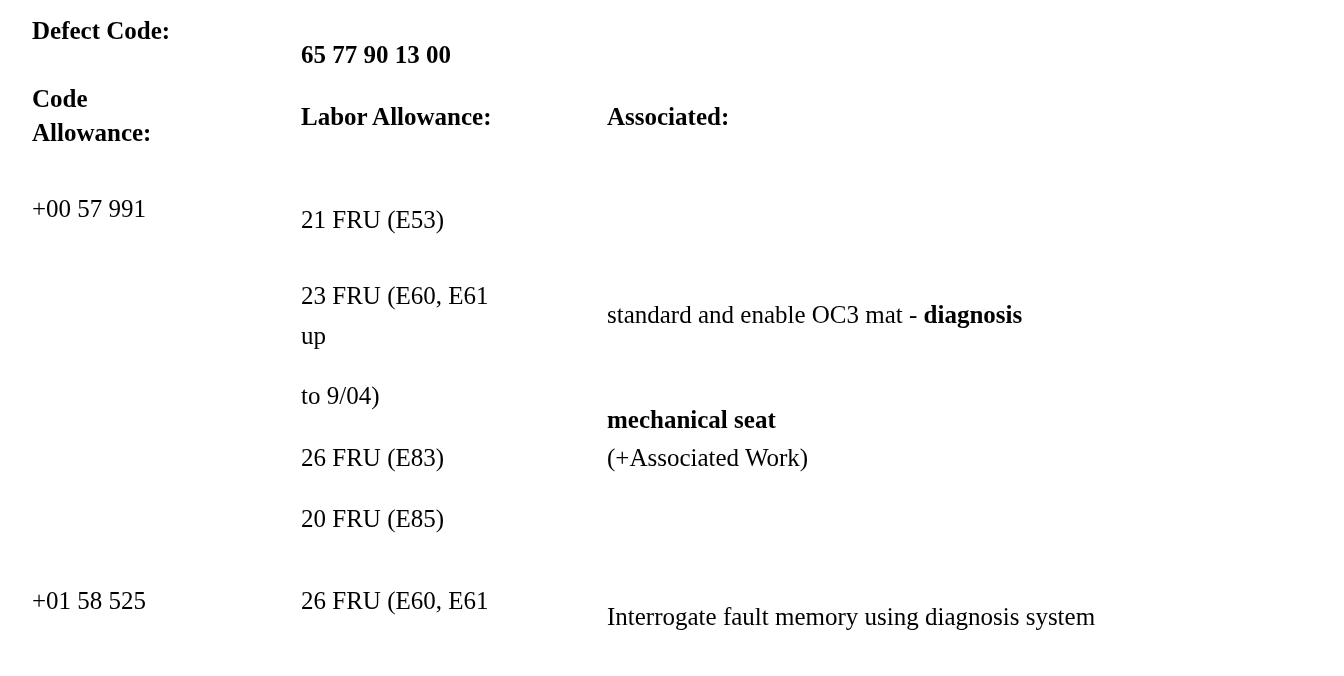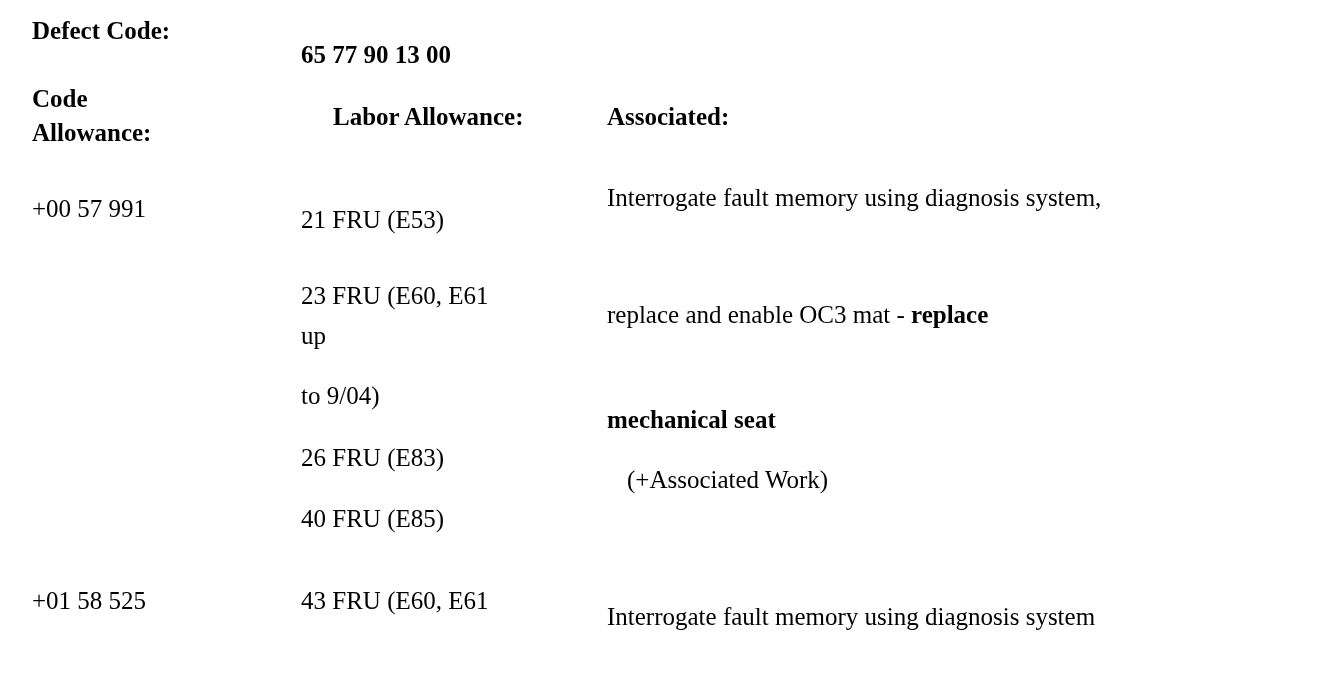--- a/index.html
+++ b/index.html
@@ -42,37 +42,37 @@
   b.inline-strong {
     font-weight: bold;
   }
 
   
   .r-defect-label { top: 18px; }
   .r-defect-value { top: 18px; left: 301px; }
 
   .r-labor-op-hdr   { top: 86px; }
   .r-labor-op-hdr .l2 { display: block; margin-top: 9px; }
-  .r-allow-hdr  { top: 104px; margin-left: 32px; }
+  .r-allow-hdr  { top: 104px; }
   .r-desc-hdr   { top: 104px; }
 
   
   .r-op1        { top: 196px; }
   .r-allow1     { top: 207px; }
   .r-desc1      { top: 185px; }
 
   .r-allow2a    { top: 283px; }
   .r-allow2b    { top: 323px; }
   .r-desc2      { top: 302px; }
 
   .r-allow3     { top: 383px; }
   .r-desc3      { top: 383px; }
 
   .r-allow4     { top: 445px; }
-  .r-desc4      { top: 467px; margin-left: 20px; }
+  .r-desc4      { top: 445px; }
 
   .r-allow5     { top: 506px; }
 
   .r-op2        { top: 588px; }
   .r-allow6     { top: 588px; }
   .r-desc5      { top: 604px; }
 </style>
 </head>
 <body>
 
@@ -82,31 +82,30 @@
   <div class="cell val-bold r-defect-value">65 77 90 13 00</div>
 
   <div class="cell col-op hdr r-labor-op-hdr"><span class="l1">Code</span><span class="l2">Allowance:</span></div>
 
   <div class="cell col-allow hdr r-allow-hdr">Labor Allowance:</div>
 
   <div class="cell col-desc hdr r-desc-hdr">Associated:</div>
 
   <div class="cell col-op r-op1">+00 57 991</div>
   <div class="cell col-allow r-allow1">21 FRU (E53)</div>
-  <div class="cell col-desc r-desc1">Interrogate fault memory using diagnosis system,</div>
 
   <div class="cell col-allow r-allow2a">23 FRU (E60, E61</div>
   <div class="cell col-allow r-allow2b">up</div>
-  <div class="cell col-desc r-desc2"><span>replace and enable OC3 mat - </span><b class="inline-strong">replace</b></div>
+  <div class="cell col-desc r-desc2"><span>standard and enable OC3 mat - </span><b class="inline-strong">diagnosis</b></div>
 
   <div class="cell col-allow r-allow3">to 9/04)</div>
   <div class="cell col-desc val-bold r-desc3">mechanical seat</div>
 
   <div class="cell col-allow r-allow4">26 FRU (E83)</div>
   <div class="cell col-desc r-desc4">(+Associated Work)</div>
 
-  <div class="cell col-allow r-allow5">40 FRU (E85)</div>
+  <div class="cell col-allow r-allow5">20 FRU (E85)</div>
 
   <div class="cell col-op r-op2">+01 58 525</div>
-  <div class="cell col-allow r-allow6">43 FRU (E60, E61</div>
+  <div class="cell col-allow r-allow6">26 FRU (E60, E61</div>
   <div class="cell col-desc r-desc5">Interrogate fault memory using diagnosis system</div>
 
 </div>
 
 </body></html>

